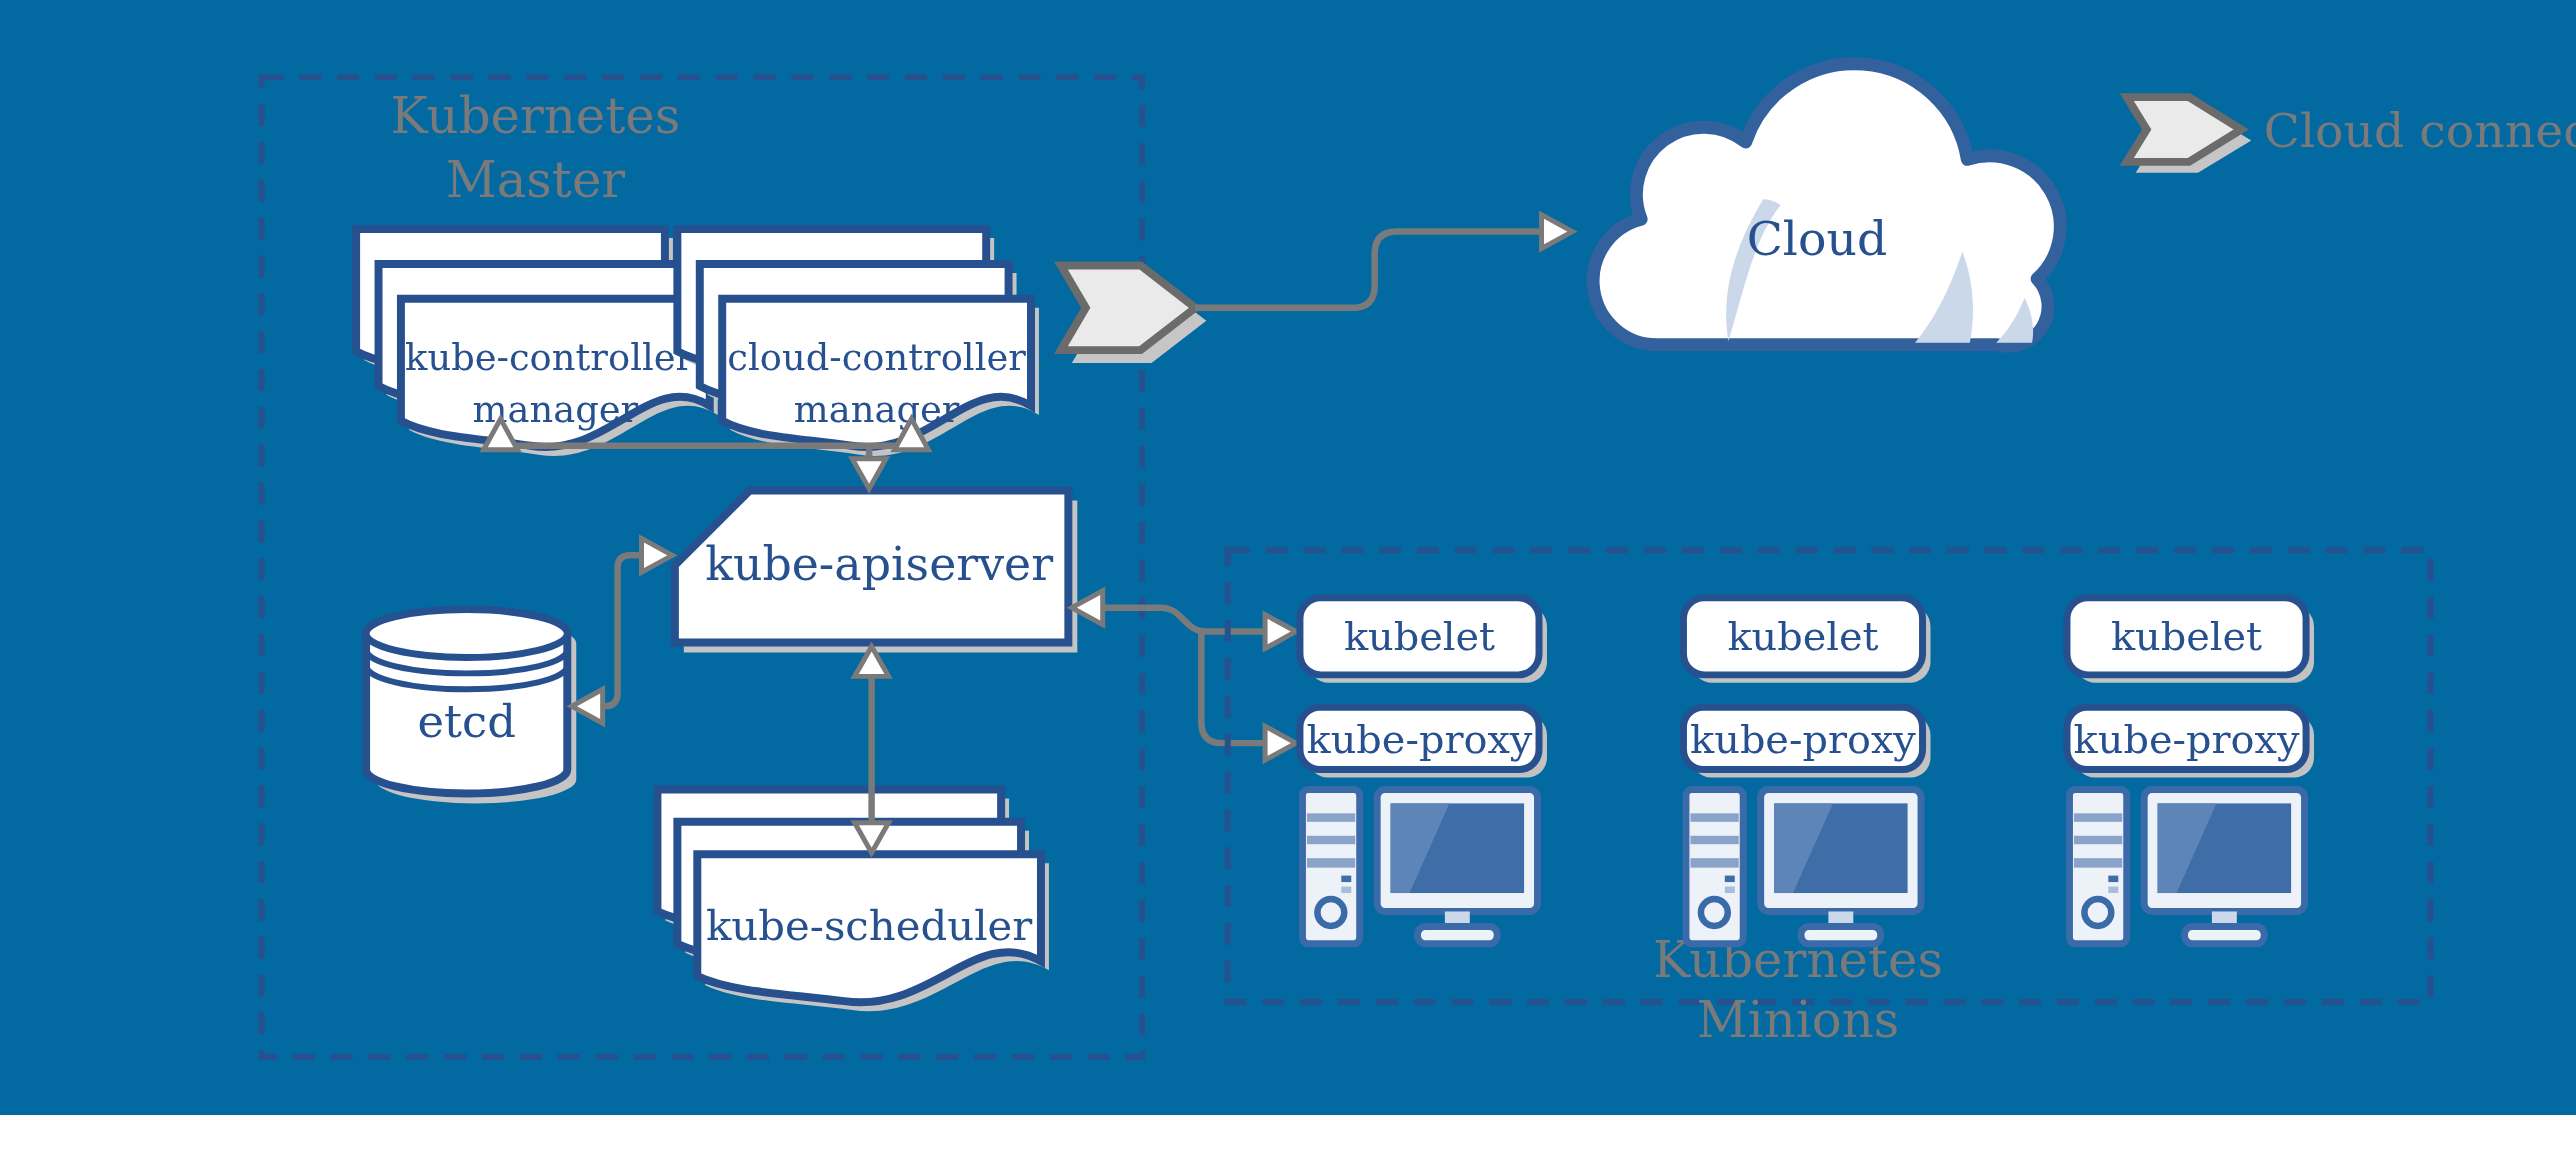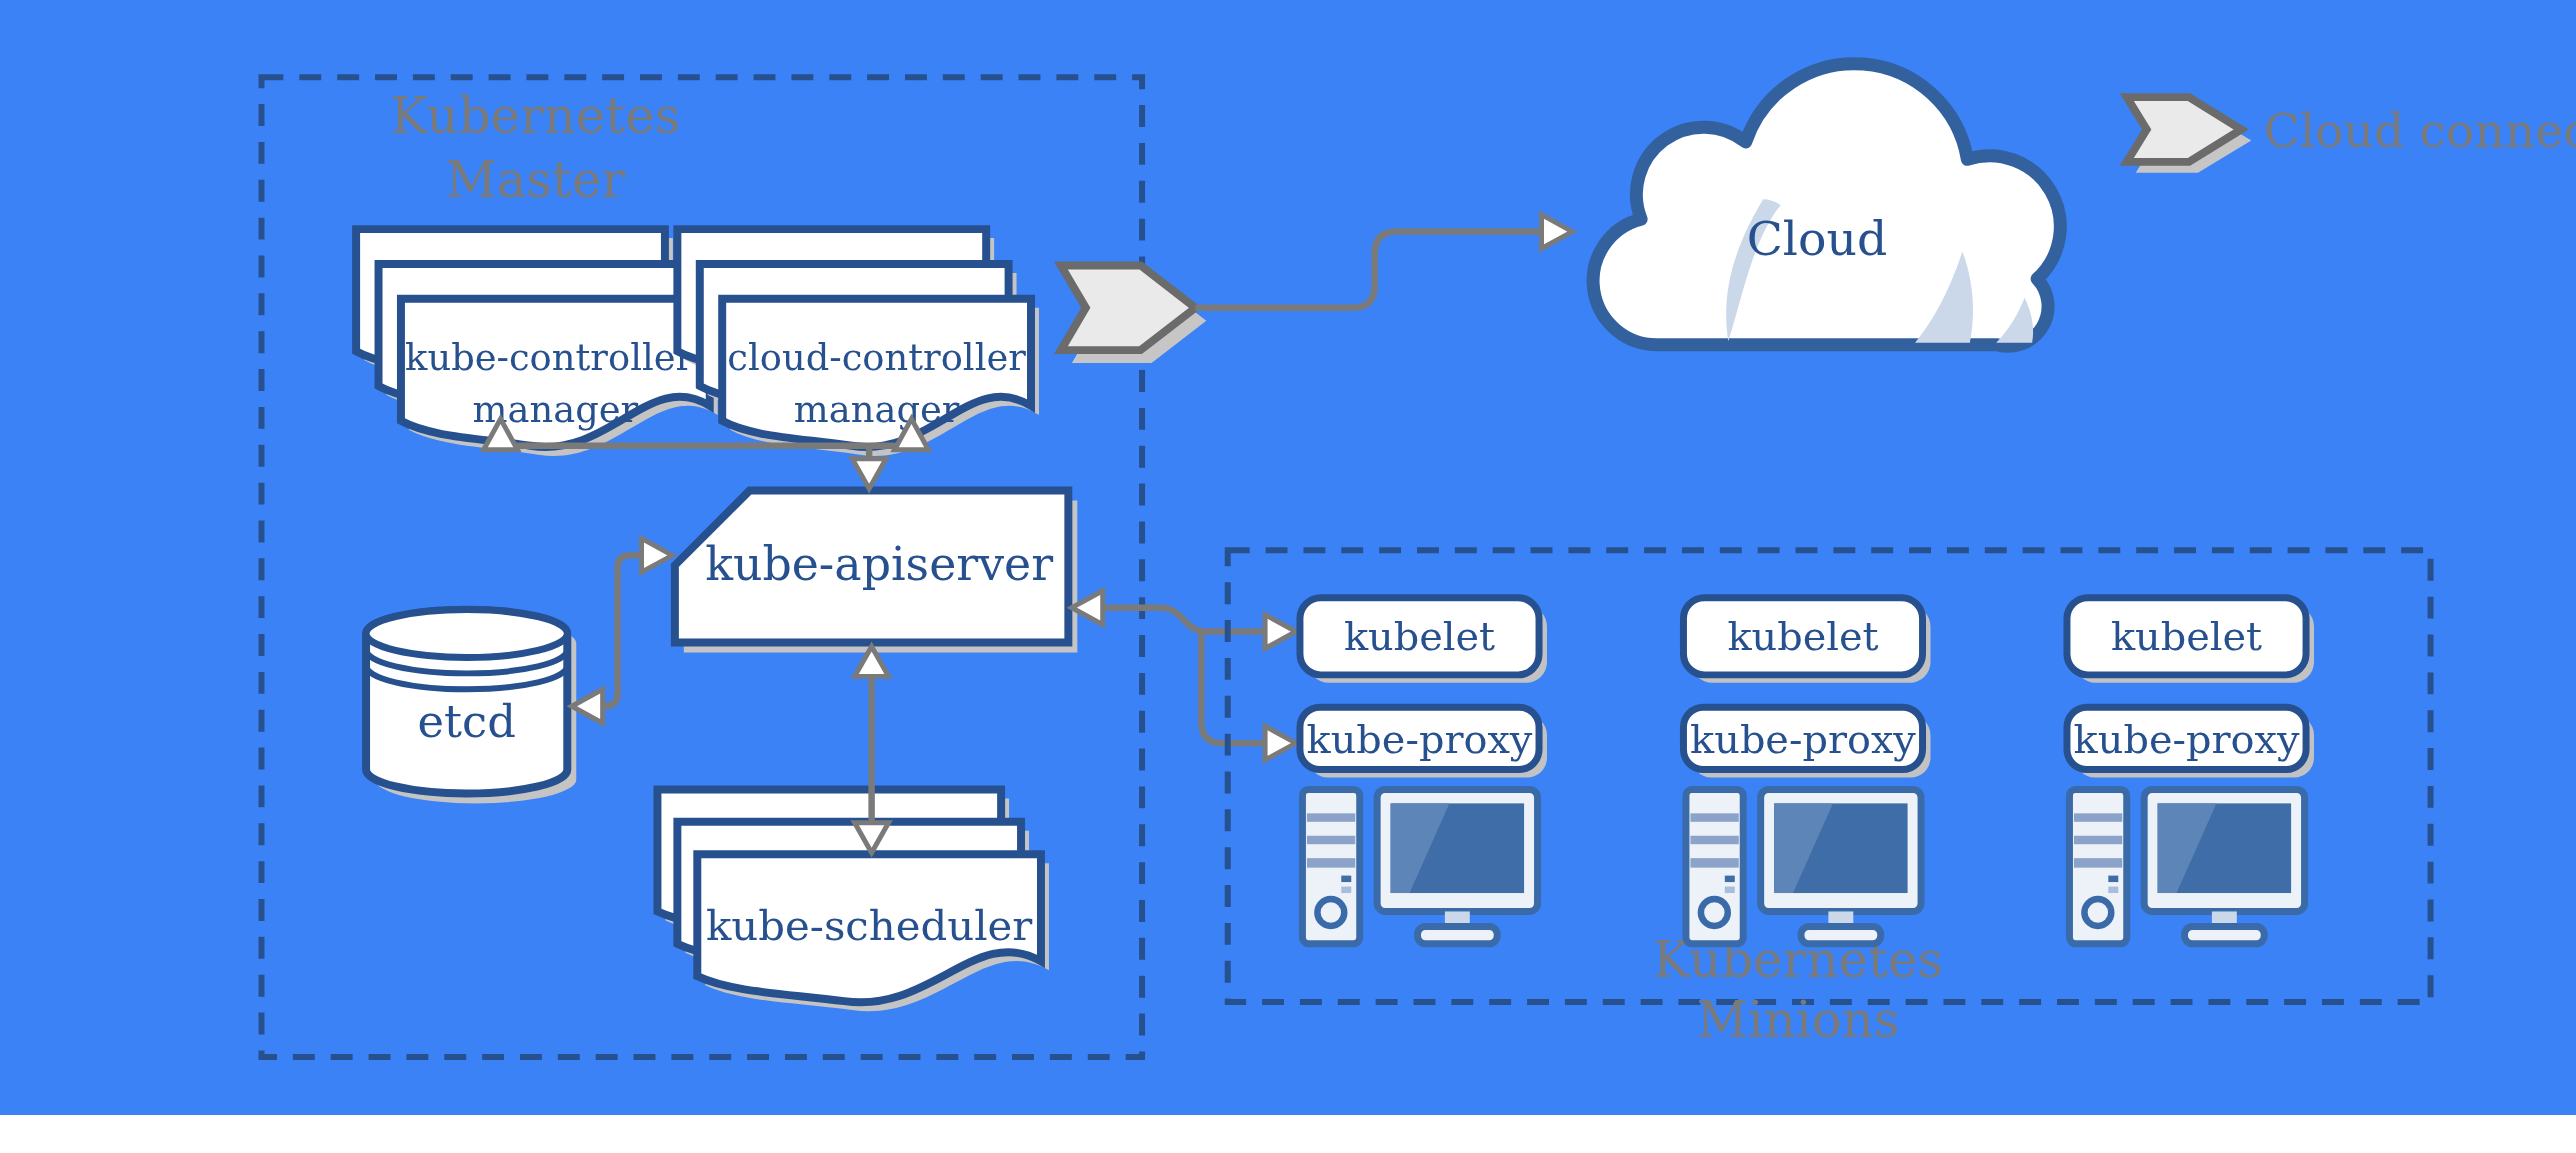--- a/index.html
+++ b/index.html
@@ -2,21 +2,21 @@
 <html style="font-size:8.2px"><head>
 <meta charset="utf-8">
 <style>
   html, body {
     margin: 0;
     padding: 0;
     background: #ffffff;
   }
   .diagram-wrap {
     width: 100%;
-    background: #3b82f6;
+    background: #0369a1;
     text-align: right;
   }
   svg {
     display: block;
     width: 100%;
     height: auto;
     font-family: "DejaVu Serif", "Liberation Serif", serif;
   }
   .gray-title { fill: #7a7a7a; }
   .blue-label { fill: #27508f; }

